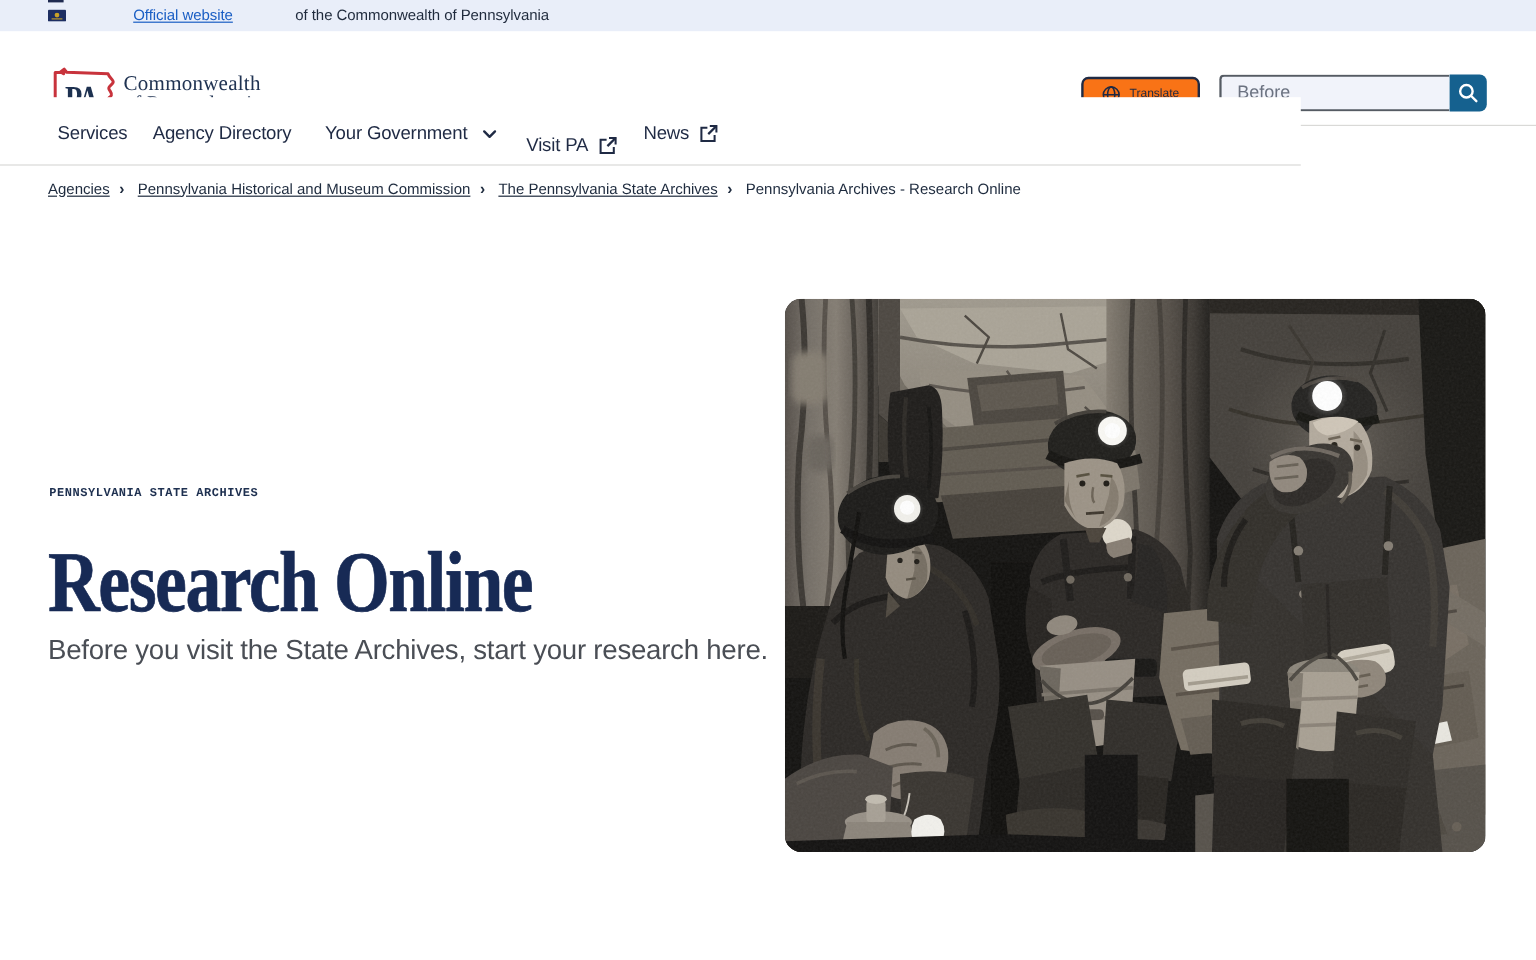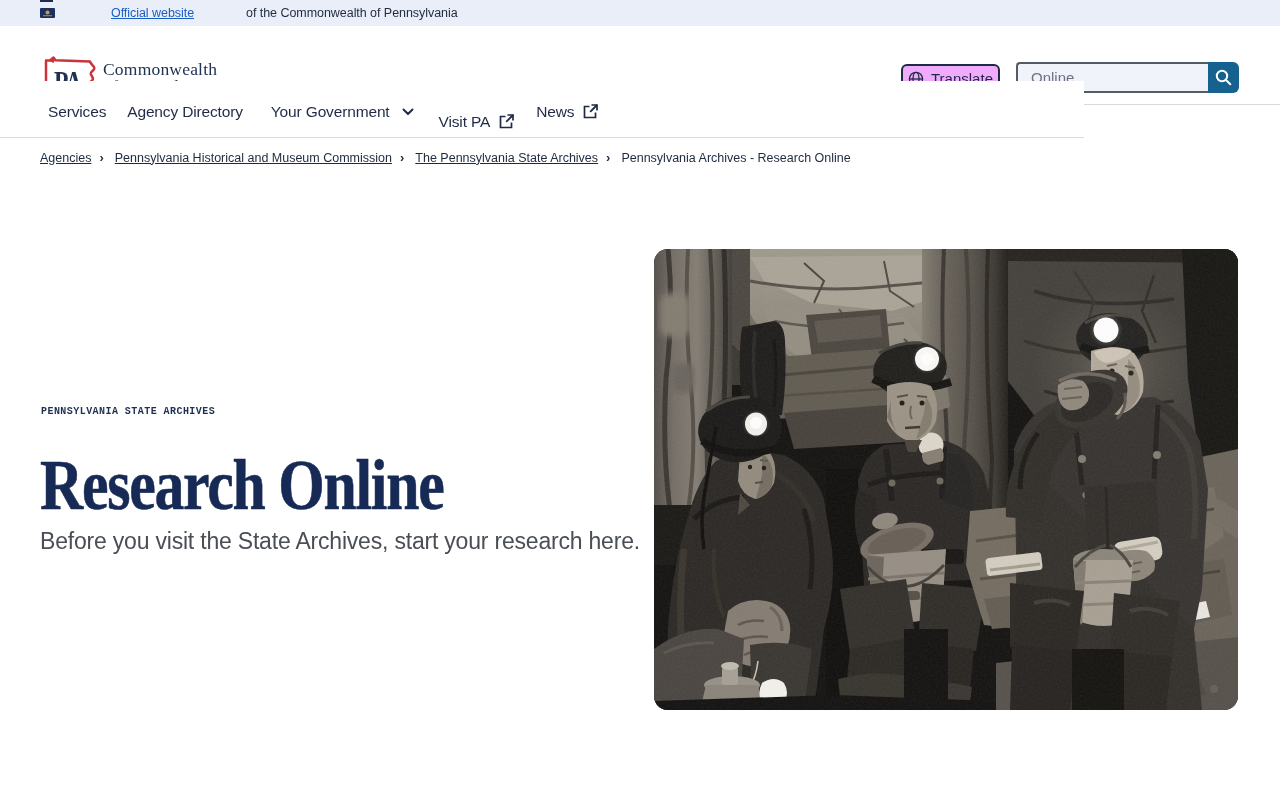--- a/index.html
+++ b/index.html
@@ -6,21 +6,21 @@
 html,body { width:1280px; height:800px; background:#ffffff; font-family:"Liberation Sans",sans-serif; overflow:hidden; position:relative; }
 .topbar { position:absolute; left:0; top:0; width:1280px; height:26px; background:#E9EEF9; }
 .topbar .inner { position:absolute; left:40px; top:0; height:26px; display:flex; align-items:center; font-size:12.5px; letter-spacing:-0.05px; color:#1F2A3C;gap:47px; }
 .topbar .flag { width:15px; height:10px; margin-right:9px; border-radius:1px; }
 .topbar a { color:#1A5EC4; text-decoration:underline; margin-right:5px; }
 .topmark { position:absolute; left:40px; top:0; width:13px; height:2px; background:#1F2A50; }
 .header { position:absolute; left:0; top:26px; width:1280px; height:55px; background:#fff; border-bottom:1px solid #D9D9D7;margin-top:24px; }
 .logo { position:absolute; left:44px; top:4px; }
 .logotext { position:absolute; left:103px; top:11px; font-family:"Liberation Serif",serif; font-size:17.5px; line-height:17px; color:#203352; letter-spacing:0.2px; }
 .tools { position:absolute; right:41px; top:12px; display:flex; }
-.translate { width:99px; height:29px; margin-top:2px; border:2px solid #1F2A44; border-radius:6px; background:#f0abfc; display:flex; align-items:center; justify-content:center; font-size:15px; color:#1F2A44; margin-right:16px; }
+.translate { width:99px; height:29px; margin-top:2px; border:2px solid #1F2A44; border-radius:6px; background:#f97316; display:flex; align-items:center; justify-content:center; font-size:10px; color:#1F2A44; margin-right:16px; }
 .translate svg { margin-right:7px; }
 .searchwrap { display:flex; width:223px; height:31px; }
 .searchinput { width:192px; height:31px; background:#F1F3FA; border:2px solid #555B63; border-right:none; border-radius:4px 0 0 4px; font-size:15px; color:#6B7280; padding-left:13px; display:flex; align-items:center; }
 .searchbtn { width:31px; height:31px; background:#15618F; border-radius:0 6px 6px 0; display:flex; align-items:center; justify-content:center; }
 .nav { position:absolute; left:0; top:81px; width:1084px; height:57px; background:#fff; border-bottom:1px solid #D9D9D7; }
 .nav .inner { position:absolute; left:48px; top:2px; height:57px; display:flex; align-items:center; font-size:15.5px; letter-spacing:-0.15px; color:#1F2A44; }
 .nav .item { display:flex; align-items:center; }
 .crumbs { position:absolute; left:40px; top:150px; font-size:12.5px; color:#1E2B3E; display:flex; align-items:center; }
 .crumbs a { color:#1E2B3E; text-decoration:underline; }
 .crumbs .sep { margin:0 11px 0 8px; font-size:13px; color:#1E2B3E; font-weight:bold; }
@@ -55,21 +55,21 @@
   <div class="tools">
     <div class="translate">
       <svg width="16" height="16" viewBox="0 0 16 16" fill="none" stroke="#1F2A44" stroke-width="1.3">
           <circle cx="8" cy="8" r="6.6"></circle>
           <ellipse cx="8" cy="8" rx="3" ry="6.6"></ellipse>
           <line x1="1.4" y1="8" x2="14.6" y2="8"></line>
         </svg>
       <span>Translate</span>
     </div>
     <div class="searchwrap">
-      <div class="searchinput">Online</div>
+      <div class="searchinput">Before</div>
       <div class="searchbtn">
           <svg width="17" height="17" viewBox="0 0 17 17" fill="none" stroke="#fff" stroke-width="2">
             <circle cx="7" cy="7" r="5.2"></circle>
             <line x1="11" y1="11" x2="15.3" y2="15.3" stroke-linecap="round"></line>
           </svg>
         </div>
     </div>
   </div>
 </div>
 <div class="nav">

